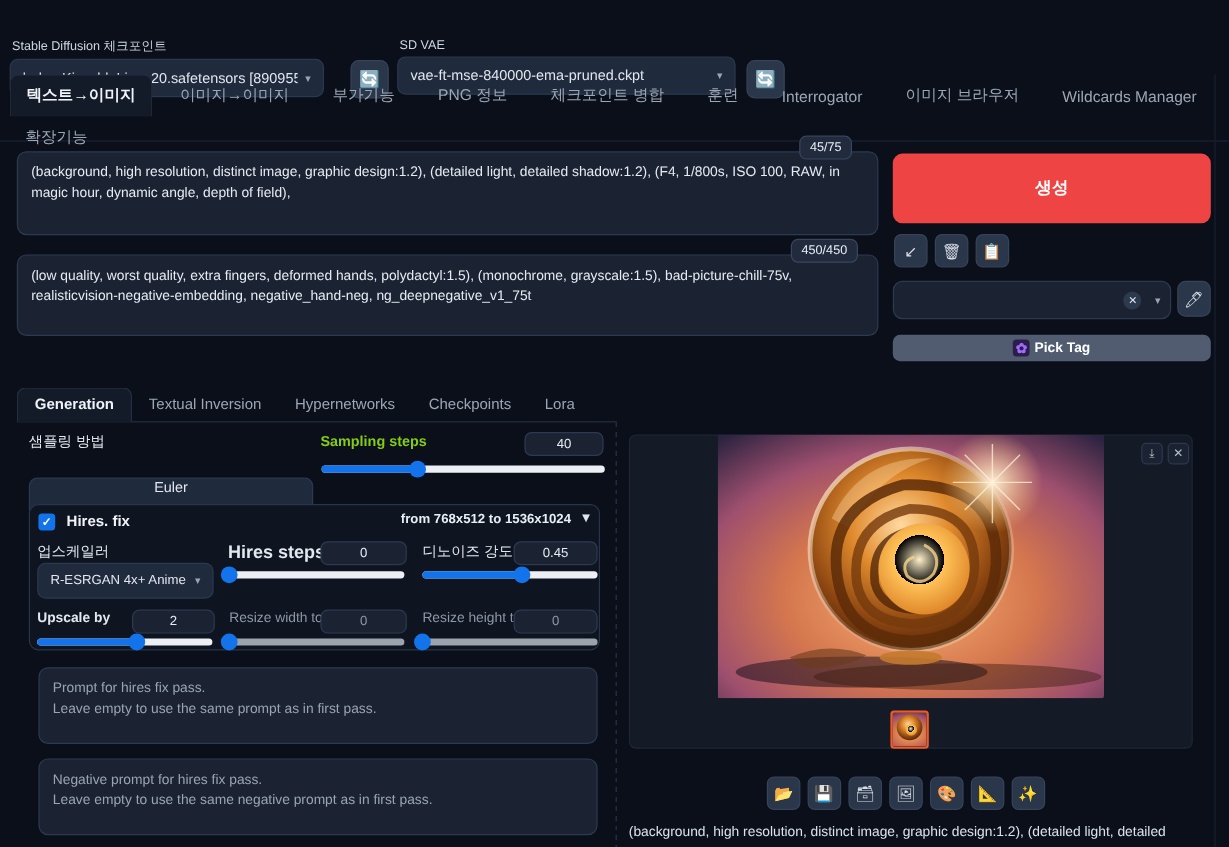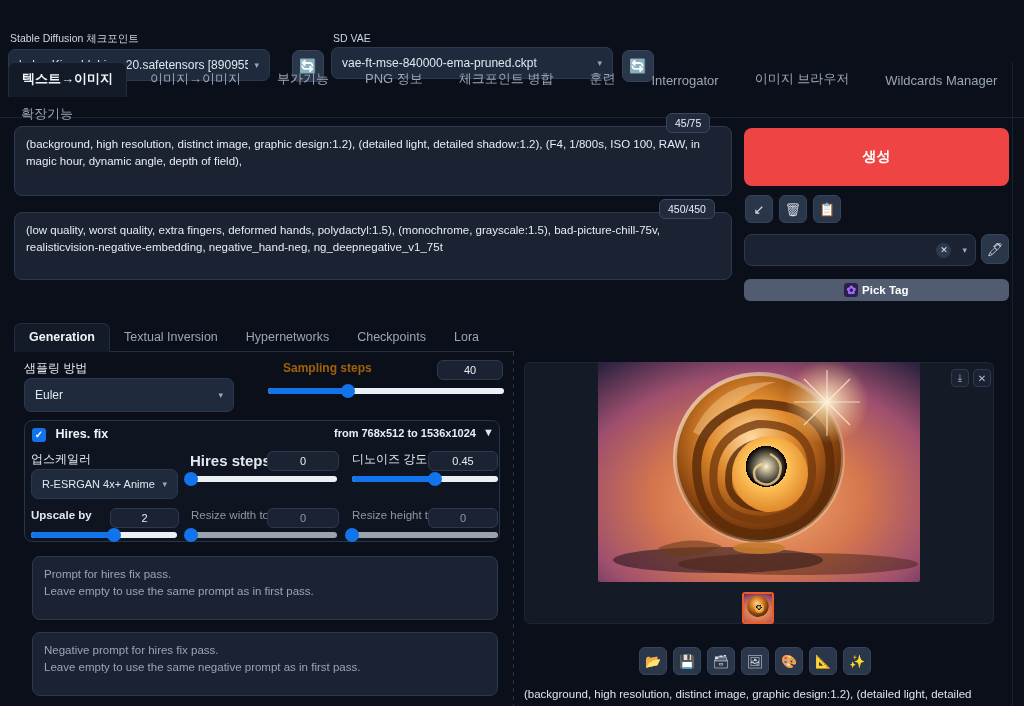--- a/index.html
+++ b/index.html
@@ -116,23 +116,23 @@
   .stab {
     font-size: 12.5px; color: #9ba6b6; padding: 6px 14px 7px 14px; cursor: pointer;
   }
   .stab.active {
     color: #f0f3f8; font-weight: bold; background: #131a28;
     border: 1px solid #232e42; border-bottom: 1px solid #131a28;
     border-radius: 7px 7px 0 0; margin-bottom: -1px;
   }
 
   #sampler-label { position: absolute; left: 24px; top: 360px; font-size: 12px; color: #e3e8f0; }
-  #sampler-dd { position: absolute; left: 24px; top: 378px; width: 210px; height: 34px; }
-
-  #steps-label { position: absolute; left: 283px; top: 361px; font-size: 12px; color: #a16207; font-weight: bold; }
+  #sampler-dd { position: absolute; left: 24px; top: 398px; width: 237px; height: 34px; flex-direction: column; }
+
+  #steps-label { position: absolute; left: 267px; top: 361px; font-size: 12px; color: #84cc16; font-weight: bold; }
   .numbox {
     position: absolute; background: #1b2333; border: 1px solid #2c3a51;
     border-radius: 6px; height: 20px; display: flex; align-items: center;
     justify-content: center; color: #e6ebf3; font-size: 11px;
   }
   #steps-num { left: 437px; top: 360px; width: 66px; }
 
   .slider { position: absolute; height: 6px; border-radius: 3px; background: #eceff3; }
   .slider .fill { position: absolute; left: 0; top: 0; height: 6px; border-radius: 3px; background: #1273ea; }
   .slider .knob {

